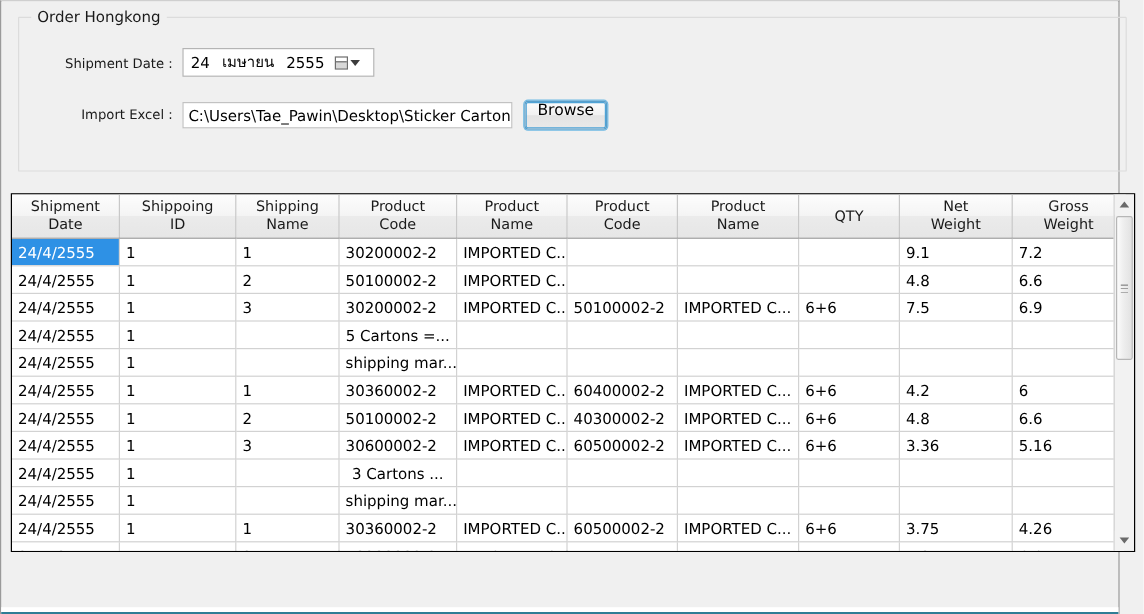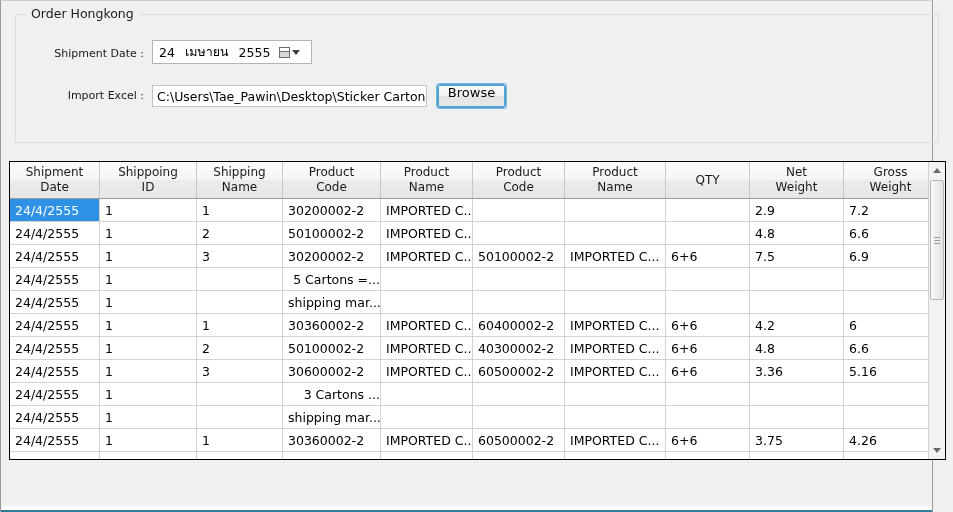--- a/index.html
+++ b/index.html
@@ -196,21 +196,21 @@
     height: 22px;
     border-right: 1px solid #d2d2d2;
     border-bottom: 1px solid #d2d2d2;
     padding: 0 0 0 5px;
     vertical-align: middle;
     white-space: nowrap;
     overflow: hidden;
     color: #000;
     background: #ffffff;
   }
-  table.grid td.center { text-align: right; padding-left: 0; }
+  table.grid td.center { text-align: center; padding-left: 0; }
   table.grid tr.selected td.sel-cell {
     background: #2e91e5;
     color: #ffffff;
   }
 
   
   .c0 { width: 89px; }
   .c1 { width: 96px; }
   .c2 { width: 85px; }
   .c3 { width: 97px; }
@@ -363,21 +363,21 @@
       <tbody id="grid-body">
           <tr class="selected">
             <td class="c0 sel-cell">24/4/2555</td>
             <td class="c1">1</td>
             <td class="c2">1</td>
             <td class="c3">30200002-2</td>
             <td class="c4">IMPORTED C...</td>
             <td class="c5"></td>
             <td class="c6"></td>
             <td class="c7"></td>
-            <td class="c8">2.9</td>
+            <td class="c8">9.1</td>
             <td class="c9">7.2</td>
           </tr>
           <tr>
             <td class="c0">24/4/2555</td>
             <td class="c1">1</td>
             <td class="c2">2</td>
             <td class="c3">50100002-2</td>
             <td class="c4">IMPORTED C...</td>
             <td class="c5"></td>
             <td class="c6"></td>

